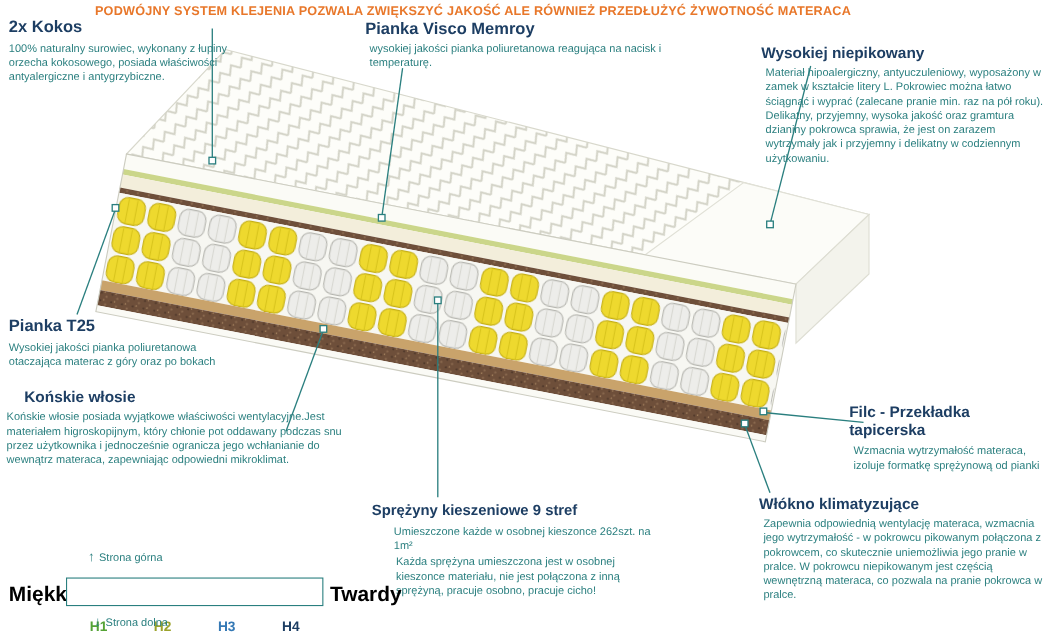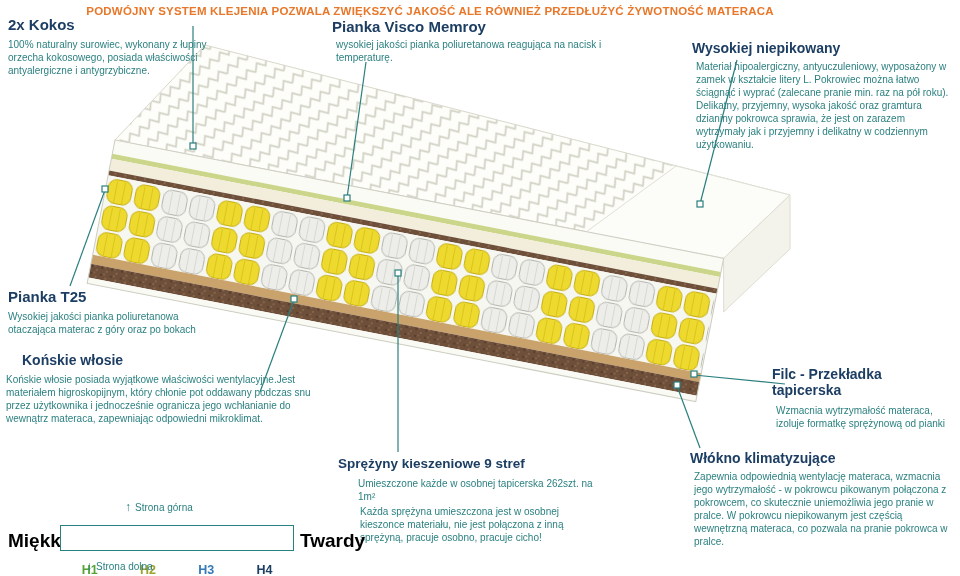--- a/index.html
+++ b/index.html
@@ -108,24 +108,24 @@
 <div class="abs heading sm" style="left:22px;top:352px;">Końskie włosie</div>
 <div class="abs body-text" style="left:6px;top:373px;width:310px;">Końskie włosie posiada wyjątkowe właściwości wentylacyjne.Jest materiałem higroskopijnym, który chłonie pot oddawany podczas snu przez użytkownika i jednocześnie ogranicza jego wchłanianie do wewnątrz materaca, zapewniając odpowiedni mikroklimat.</div>
 
 <div class="abs heading sm" style="left:772px;top:366px;width:180px;">Filc - Przekładka tapicerska</div>
 <div class="abs body-text" style="left:776px;top:404px;width:175px;">Wzmacnia wytrzymałość materaca, izoluje formatkę sprężynową od pianki</div>
 
 <div class="abs heading sm" style="left:690px;top:450px;">Włókno klimatyzujące</div>
 <div class="abs body-text" style="left:694px;top:470px;width:262px;">Zapewnia odpowiednią wentylację materaca, wzmacnia jego wytrzymałość - w pokrowcu pikowanym połączona z pokrowcem, co skutecznie uniemożliwia jego pranie w pralce. W pokrowcu niepikowanym jest częścią wewnętrzną materaca, co pozwala na pranie pokrowca w pralce.</div>
 
 <div class="abs heading xs" style="left:338px;top:456px;">Sprężyny kieszeniowe 9 stref</div>
-<div class="abs body-text" style="left:358px;top:477px;width:250px;">Umieszczone każde w osobnej tapicerska 262szt. na 1m²</div>
+<div class="abs body-text" style="left:358px;top:477px;width:250px;">Umieszczone każde w osobnej kieszonce 262szt. na 1m²</div>
 <div class="abs body-text" style="left:360px;top:505px;width:240px;">Każda sprężyna umieszczona jest w osobnej kieszonce materiału, nie jest połączona z inną sprężyną, pracuje osobno, pracuje cicho!</div>
 
-<div class="abs" style="left:80px;top:497px;margin-left:45px;">
+<div class="abs" style="left:80px;top:497px;">
   <span class="side-arrow">↑</span><span class="side-label">Strona górna</span>
 </div>
 
 <div class="abs flank" style="left:8px;top:530px;">Miękki</div>
 
 <div class="abs scale-box" style="left:60px;top:525px;">
   <span class="scale-cell" style="color: rgb(85, 163, 54);">H1</span>
   <span class="scale-cell" style="color: rgb(156, 163, 44);">H2</span>
   <span class="scale-cell" style="color: rgb(53, 121, 181);">H3</span>
   <span class="scale-cell" style="color: rgb(29, 62, 99);">H4</span>

